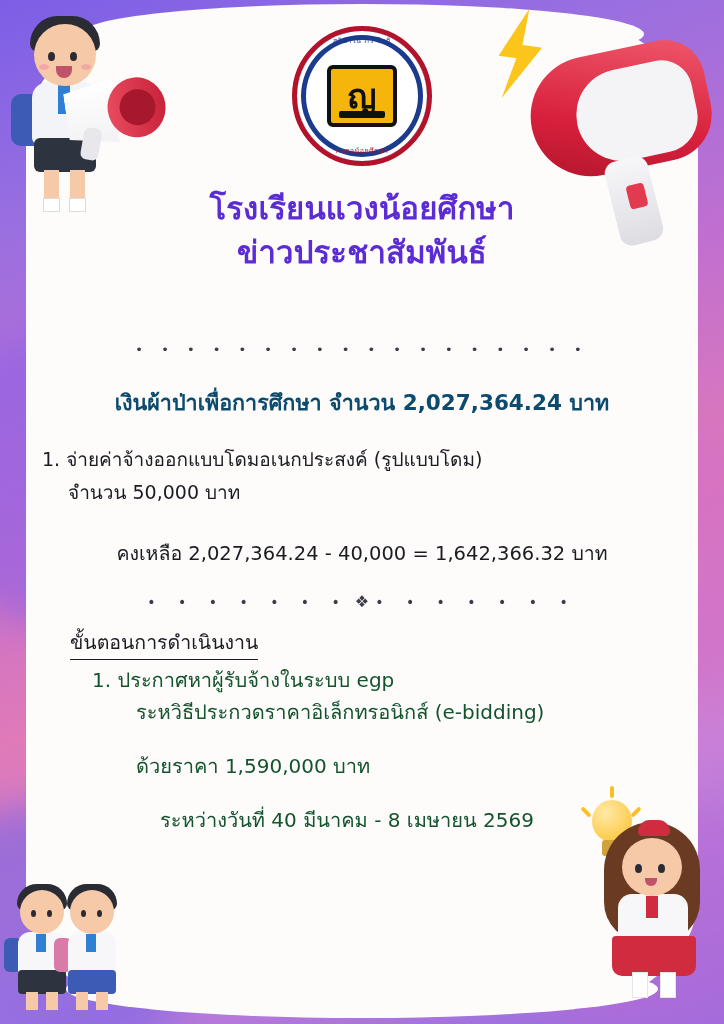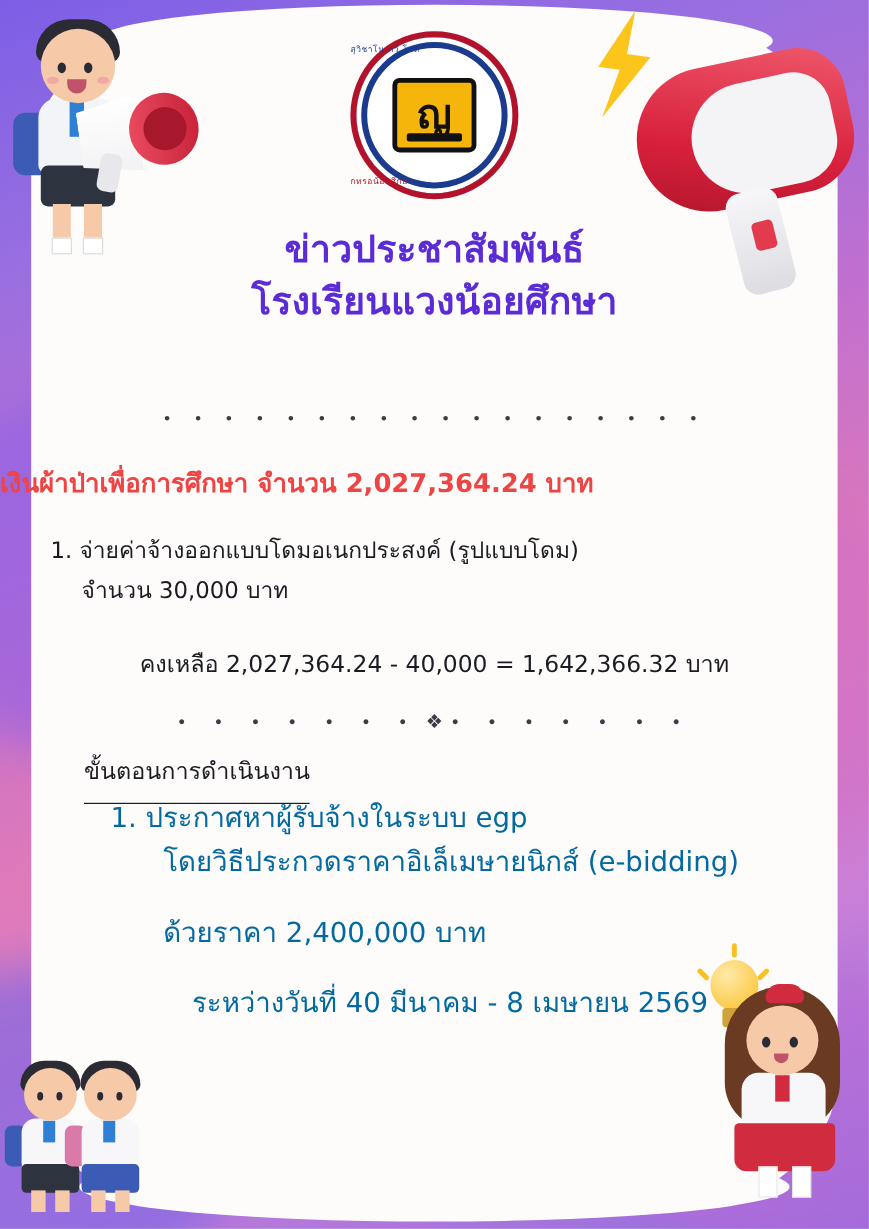--- a/index.html
+++ b/index.html
@@ -87,21 +87,21 @@
   .logo .crest .glyph {
     font-size: 34px; color: #111; line-height: 1; font-weight: 700;
     font-family: "DejaVu Sans", sans-serif;
   }
   .logo .crest::after {
     content: "";
     position: absolute; left: 8px; right: 8px; bottom: 5px; height: 7px;
     background: #111; border-radius: 2px;
   }
   .logo .top-text, .logo .bot-text {
-    position: absolute; left: 0; right: 0; 
+    position: absolute; left: 0; right: 0; text-align: center;
     font-size: 7px; color: #1b3b8f; letter-spacing: .5px;
   }
   .logo .top-text { top: 9px; }
   .logo .bot-text { bottom: 10px; color: #b3122b; }
 
   
   .deco { position: absolute; z-index: 4; }
 
   
   .boy { left: 6px; top: 6px; width: 150px; height: 215px; }
@@ -225,48 +225,48 @@
   .dots-1 { top: 342px; }
 
   .dots-2 {
     position: absolute; left: 0; right: 0; top: 592px;
     text-align: center; color: #3c3c46; font-size: 14px; letter-spacing: 9px;
   }
   .dots-2 .flower { color: #3c3c46; letter-spacing: 0; font-size: 16px; padding: 0 6px; }
 
   .amount-line {
     position: absolute; left: 0; right: 0; top: 385px;
-    text-align: left;
+    text-align: center;
     font-weight: 700;
     font-size: 21.5px;
-    color: #ef4444;
+    color: #0c4a6e;
   }
 
   .item-1 {
     position: absolute; left: 42px; right: 42px; top: 443px;
     font-size: 19px; color: #1b1b22; line-height: 1.75;
   }
   .item-1 .l2 { display: block; padding-left: 26px; }
 
   .balance {
     position: absolute; left: 0; right: 0; top: 538px;
     text-align: center;
     font-size: 19.5px; color: #1b1b22;
   }
 
   .steps-title {
     position: absolute; left: 70px; top: 627px;
     font-size: 19.5px; color: #1b1b22;
     border-bottom: 1.5px solid #1b1b22;
-    padding-bottom: 11px;
+    padding-bottom: 1px;
   }
 
   .steps {
     position: absolute; left: 92px; right: 40px; top: 664px;
-    font-size: 23px; color: #0369a1; line-height: 1.6;
+    font-size: 20px; color: #14532d; line-height: 1.6;
   }
   .step { margin-bottom: 22px; }
   .step .l2 { display: block; padding-left: 44px; }
   .step.s3 { margin-top: 6px; }
   .step.s3 .l2 { padding-left: 68px; }
 </style>
 </head>
 <body>
 
 <div class="bg-blob blob-1"></div>
@@ -365,48 +365,48 @@
     <div class="inner">
       <div class="crest">
         <span class="glyph">ญ</span>
       </div>
     </div>
     <div class="top-text">สุวิชาโน ภวํ โหติ</div>
     <div class="bot-text">กทรอน้อยศึกษา</div>
   </div>
 
   <div class="headline">
+    <div>โรงเรียนแวงน้อยศึกษา</div>
     <div>ข่าวประชาสัมพันธ์</div>
-    <div>โรงเรียนแวงน้อยศึกษา</div>
   </div>
 
 
   <div class="dots-row dots-1">• • • • • • • • • • • • • • • • • •</div>
 
   <div class="amount-line">เงินผ้าป่าเพื่อการศึกษา จำนวน 2,027,364.24 บาท</div>
 
   <div class="item-1">
     <span>1.  จ่ายค่าจ้างออกแบบโดมอเนกประสงค์ (รูปแบบโดม)</span>
-    <span class="l2">จำนวน 30,000 บาท</span>
+    <span class="l2">จำนวน 50,000 บาท</span>
   </div>
 
   <div class="balance">คงเหลือ   2,027,364.24  -  40,000   = 1,642,366.32 บาท</div>
 
   <div class="dots-2">
     <span>• • • • • • •</span><span class="flower">❖</span><span>• • • • • • •</span>
   </div>
 
   <div class="steps-title">ขั้นตอนการดำเนินงาน</div>
 
   <div class="steps">
     <div class="step s1">
       <span>1. ประกาศหาผู้รับจ้างในระบบ egp</span>
-      <span class="l2">โดยวิธีประกวดราคาอิเล็เมษายนิกส์ (e-bidding)</span>
+      <span class="l2">ระหวิธีประกวดราคาอิเล็กทรอนิกส์ (e-bidding)</span>
     </div>
     <div class="step s2">
-      <span class="l2">ด้วยราคา 2,400,000 บาท</span>
+      <span class="l2">ด้วยราคา 1,590,000 บาท</span>
     </div>
     <div class="step s3">
       <span class="l2">ระหว่างวันที่ 40 มีนาคม - 8 เมษายน 2569</span>
     </div>
   </div>
 
 </div>
 
 </body></html>

